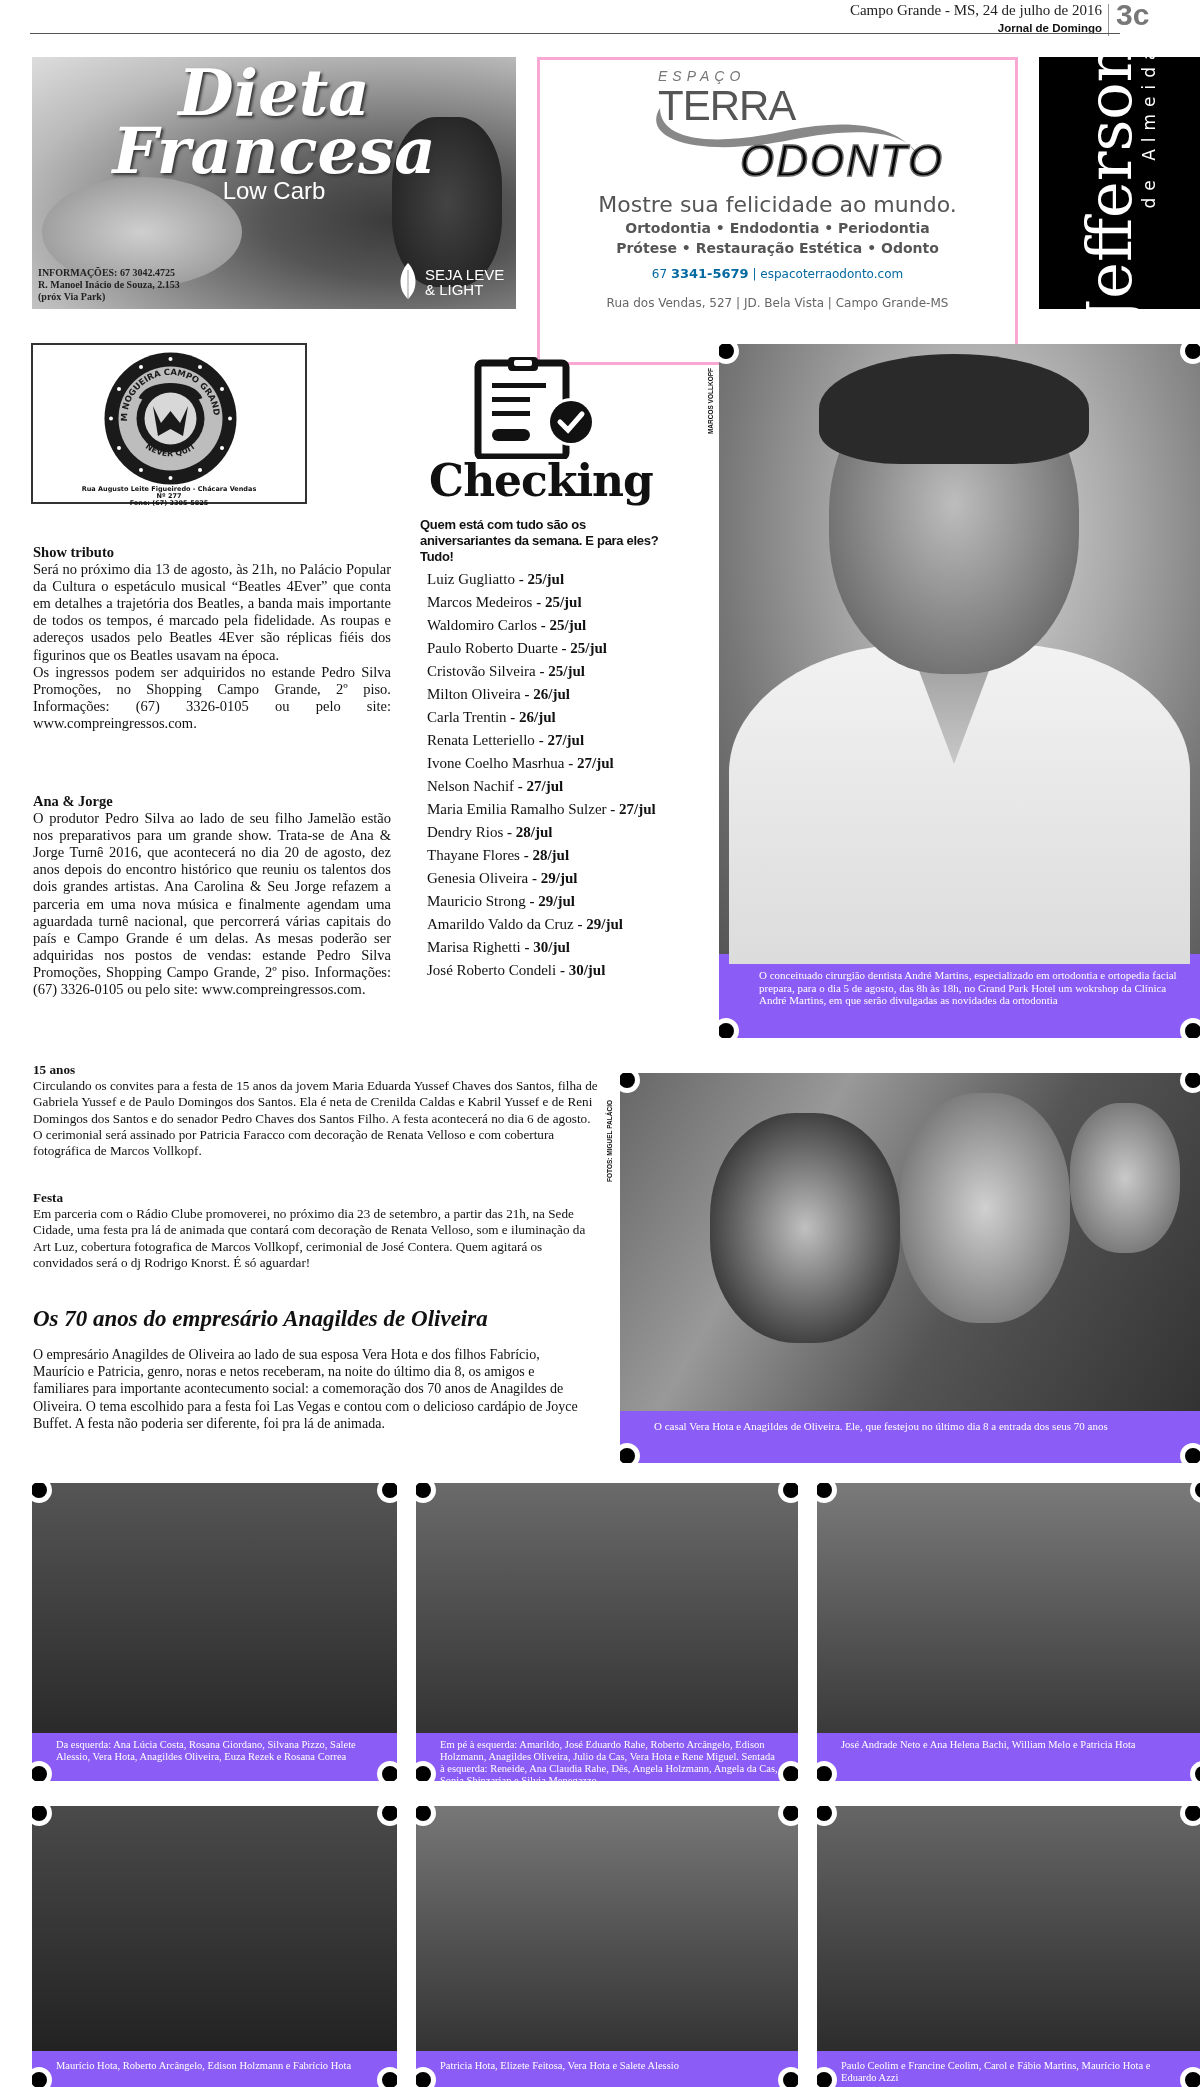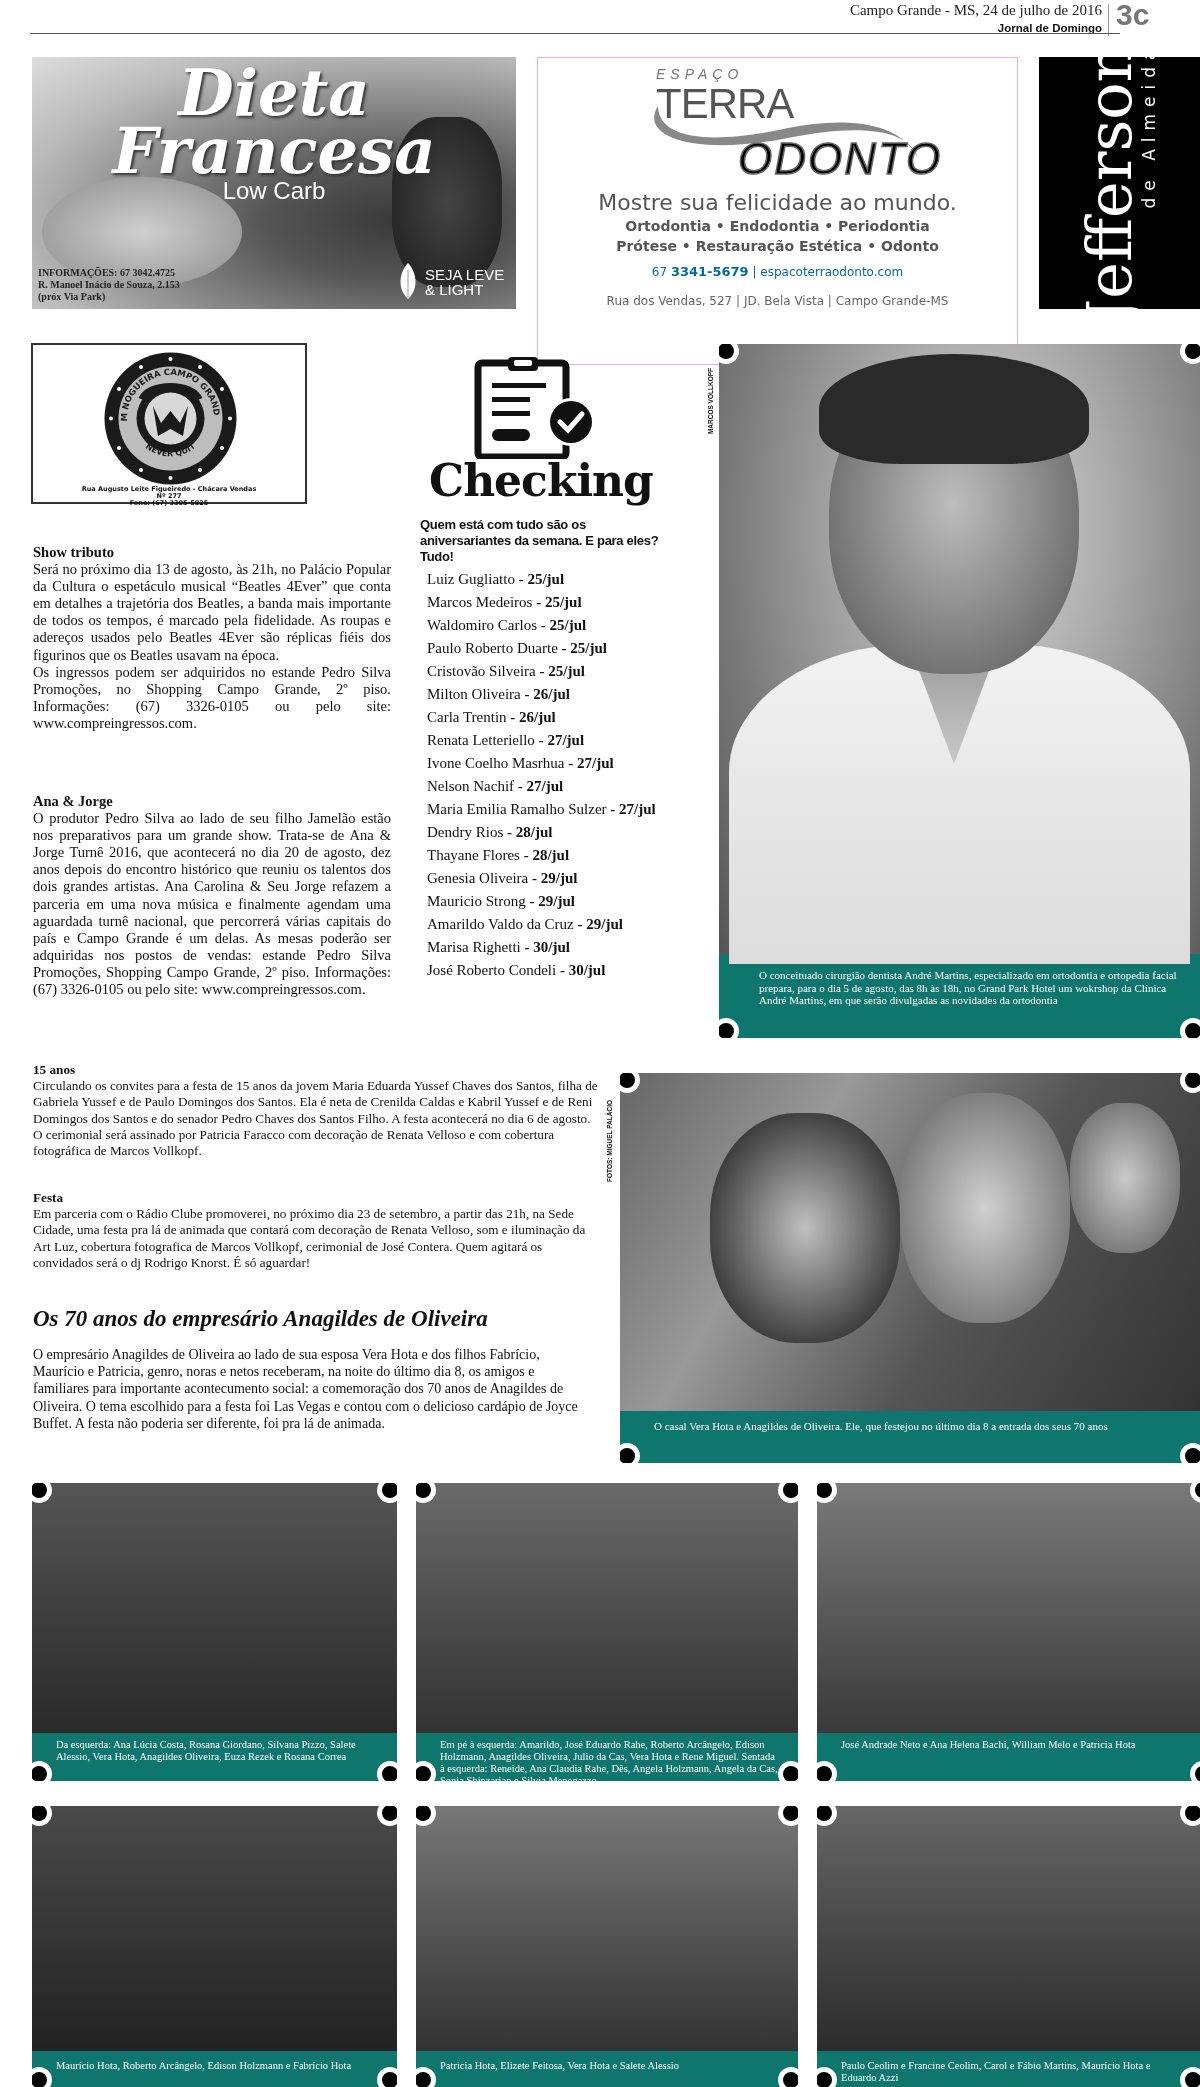--- a/index.html
+++ b/index.html
@@ -19,21 +19,21 @@
   .ad-dieta .food1 { position: absolute; left: 10px; top: 120px; width: 200px; height: 110px; border-radius: 50%; background: radial-gradient(#cfcfcf, #8c8c8c); }
   .ad-dieta .food2 { position: absolute; left: 360px; top: 60px; width: 110px; height: 170px; border-radius: 40%; background: radial-gradient(#444, #1c1c1c); }
   .ad-dieta .t1 { position: absolute; left: 0; width: 100%; text-align: center; top: 4px; font-family: "DejaVu Serif", serif; font-style: italic; font-weight: bold; font-size: 64px; color: #fff; line-height: 1; text-shadow: 2px 2px 3px #333; }
   .ad-dieta .t2 { position: absolute; left: 0; width: 100%; text-align: center; top: 62px; font-family: "DejaVu Serif", serif; font-style: italic; font-weight: bold; font-size: 64px; color: #fff; line-height: 1; text-shadow: 2px 2px 3px #333; }
   .ad-dieta .t3 { position: absolute; left: 0; width: 100%; text-align: center; top: 120px; font-family: "Liberation Sans", sans-serif; font-size: 24px; color: #fff; }
   .ad-dieta .info { position: absolute; left: 6px; top: 210px; font-size: 10px; line-height: 12px; color: #222; font-weight: bold; }
   .ad-dieta .info span { display: block; }
   .ad-dieta .leaf { position: absolute; left: 364px; top: 205px; width: 24px; height: 38px; }
   .ad-dieta .brand { position: absolute; left: 393px; top: 210px; font-family: "Liberation Sans", sans-serif; color: #fff; font-size: 15px; line-height: 15px; }
 
-  .ad-terra { position: absolute; left: 537px; top: 57px; width: 481px; height: 308px; border: 1px solid #f9a8d4; background: #fff; text-align: center; }
+  .ad-terra { position: absolute; left: 537px; top: 57px; width: 481px; height: 308px; border: 3px solid #f9a8d4; background: #fff; text-align: center; }
   .ad-terra .espaco { position: absolute; left: 118px; top: 8px; font-family: "Liberation Sans", sans-serif; font-style: italic; letter-spacing: 5px; font-size: 14px; color: #777; }
   .ad-terra .terra { position: absolute; left: 118px; top: 22px; font-family: "Liberation Sans", sans-serif; font-size: 42px; color: #555; letter-spacing: -1px; }
   .ad-terra .swoosh { position: absolute; left: 100px; top: 40px; width: 290px; height: 70px; }
   .ad-terra .odonto { position: absolute; left: 200px; top: 76px; font-family: "Liberation Sans", sans-serif; font-style: italic; font-size: 44px; color: #000000; -webkit-text-stroke: 1.5px #666; letter-spacing: 2px; }
   .ad-terra .slogan { position: absolute; left: 0; width: 100%; top: 132px; font-family: "DejaVu Sans", sans-serif; font-size: 22px; color: #555; }
   .ad-terra .serv { position: absolute; left: 0; width: 100%; font-family: "DejaVu Sans", sans-serif; font-weight: bold; font-size: 14px; color: #555; }
   .ad-terra .s1 { top: 160px; } .ad-terra .s2 { top: 180px; }
   .ad-terra .contact { position: absolute; left: 0; width: 100%; top: 206px; font-family: "DejaVu Sans", sans-serif; font-size: 12px; color: #0369a1; }
   .ad-terra .contact b { font-size: 13px; }
   .ad-terra .addr { position: absolute; left: 0; width: 100%; top: 224px; font-family: "DejaVu Sans", sans-serif; font-size: 12px; color: #666; margin-top: 12px; }
@@ -57,21 +57,21 @@
   
   .checking { position: absolute; left: 412px; top: 355px; width: 290px; }
   .checking .icon { position: absolute; left: 62px; top: 0; width: 124px; height: 104px; }
   .checking .title { position: absolute; left: 0; width: 258px; top: 100px; text-align: center; font-family: "DejaVu Serif", serif; font-weight: bold; font-size: 44px; letter-spacing: -1px; }
   .checking .sub { position: absolute; left: 8px; width: 250px; top: 162px; font-family: "Liberation Sans", sans-serif; font-weight: bold; font-size: 13px; line-height: 16px; letter-spacing: -0.3px; }
   .bday-list { position: absolute; left: 427px; top: 568px; width: 270px; list-style: none; }
   .bday-list li { font-size: 15px; line-height: 23px; white-space: nowrap; }
   .bday-list li b { font-weight: bold; }
 
   
-  .photo { position: absolute; background: #0f766e; overflow: hidden; }
+  .photo { position: absolute; background: #8b5cf6; overflow: hidden; }
   .photo .img { position: absolute; left: 0; top: 0; right: 0; }
   .photo .cap { position: absolute; color: #fff; font-size: 10.5px; line-height: 12px; }
   .photo .hole { position: absolute; width: 26px; height: 26px; border-radius: 50%; background: #fff; }
   .photo .hole::after { content: ""; position: absolute; left: 5px; top: 5px; width: 16px; height: 16px; border-radius: 50%; background: #000; }
   .hole.tl { left: -6px; top: -6px; } .hole.tr { right: -6px; top: -6px; }
   .hole.bl { left: -6px; bottom: -6px; } .hole.br { right: -6px; bottom: -6px; }
 
   .p-andre { left: 719px; top: 344px; width: 481px; height: 694px; }
   .p-andre .img { height: 610px; background: radial-gradient(ellipse at 55% 30%, #d9d9d9 0%, #aaa 35%, #777 70%, #555 100%); }
   .p-andre .face { position: absolute; left: 110px; top: 20px; width: 250px; height: 310px; border-radius: 48% 48% 45% 45%; background: radial-gradient(ellipse at 50% 45%, #bdbdbd, #6a6a6a 80%); }

